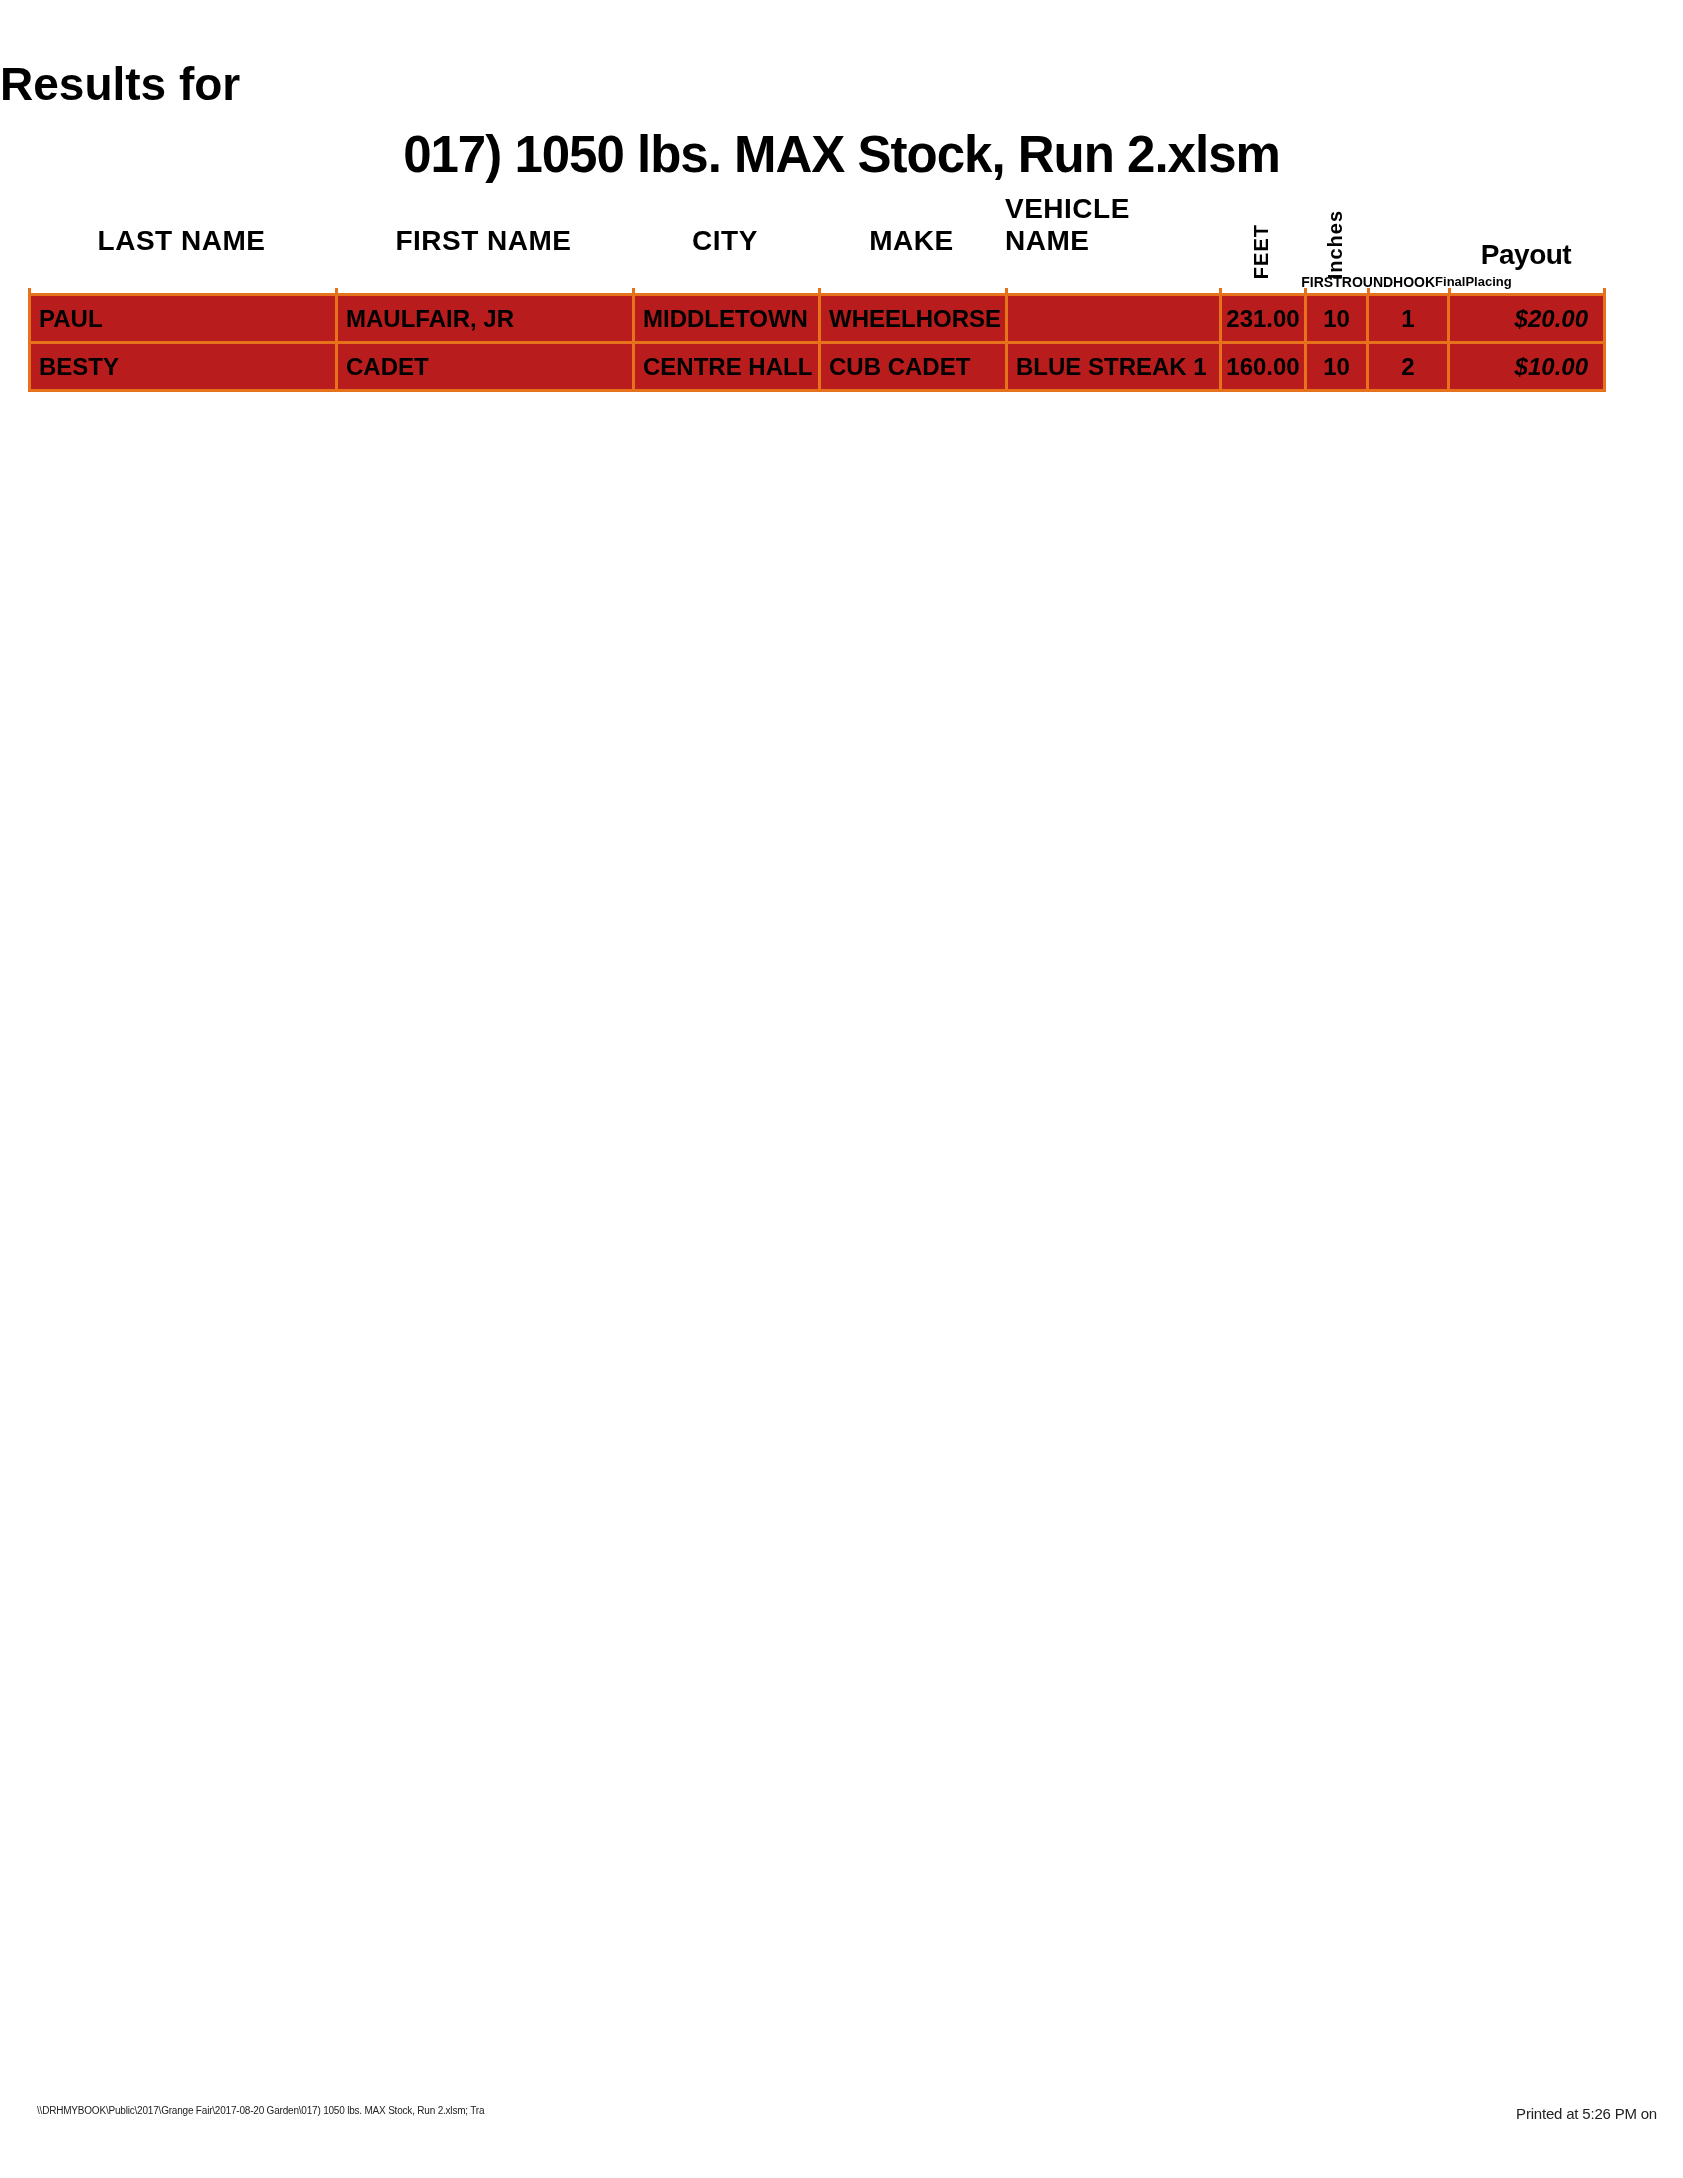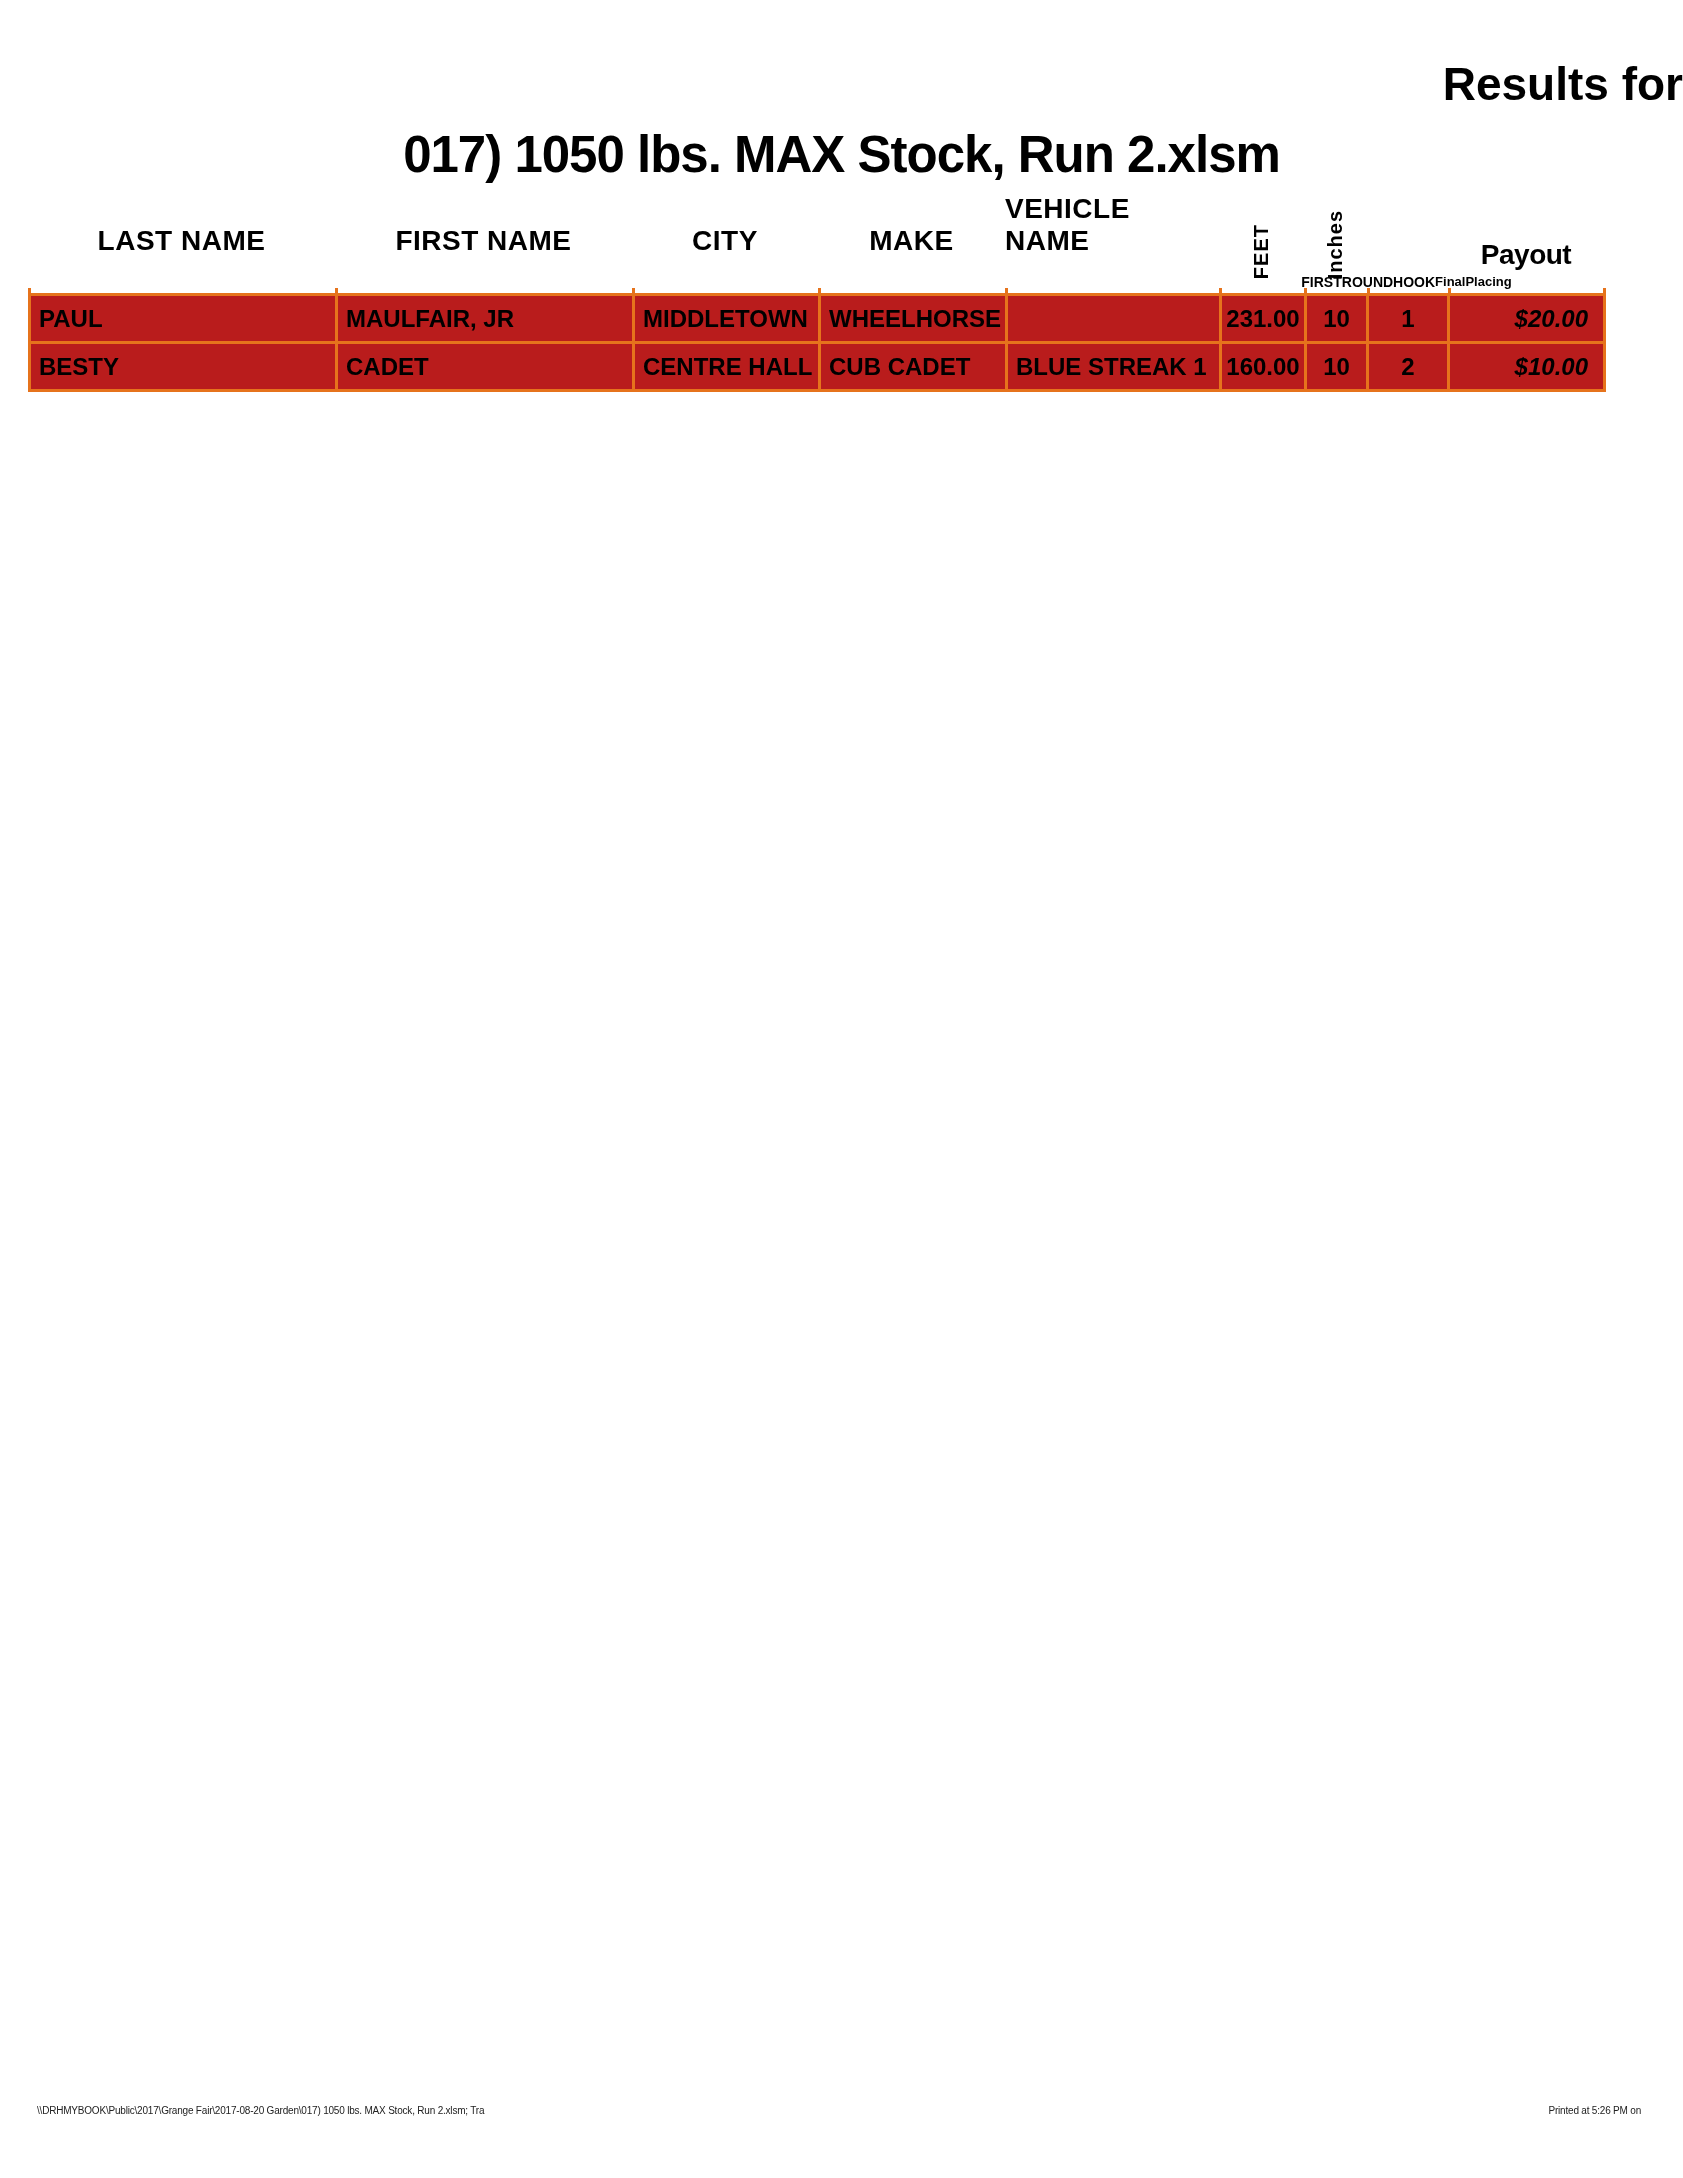--- a/index.html
+++ b/index.html
@@ -7,21 +7,21 @@
   html, body { margin: 0; padding: 0; }
   body {
     width: 1683px; height: 2178px;
     background: #ffffff; color: #000;
     font-family: "Liberation Sans", sans-serif;
     position: relative; overflow: hidden;
   }
 
   .title1 {
     position: absolute; top: 57px; left: 0; width: 1683px;
-    text-align: right; font-size: 46px; font-weight: bold;
+    text-align: left; font-size: 46px; font-weight: bold;
     letter-spacing: 0px;
   }
   .title2 {
     position: absolute; top: 125px; left: 0; width: 1683px;
     text-align: center; font-size: 51px; font-weight: bold;
     letter-spacing: -1px;
   }
 
   
   .header-grid {
@@ -68,22 +68,22 @@
   .tick {
     position: absolute; top: -5px; width: 3px; height: 6px;
     background: var(--orange);
   }
 
   .footer-left {
     position: absolute; left: 37px; top: 2105px;
     font-size: 10px; letter-spacing: -0.2px; color: #222;
   }
   .footer-right {
-    position: absolute; right: 42px; top: 2105px;
-    font-size: 10px; letter-spacing: -0.2px; color: #222;
+    position: absolute; right: 26px; top: 2105px;
+    font-size: 15px; letter-spacing: -0.2px; color: #222;
   }
 </style>
 </head>
 <body>
 
 <div class="title1">Results for</div>
 <div class="title2">017) 1050 lbs. MAX Stock, Run 2.xlsm</div>
 
 <div class="header-grid">
   <div class="hcell plain">LAST NAME</div>

